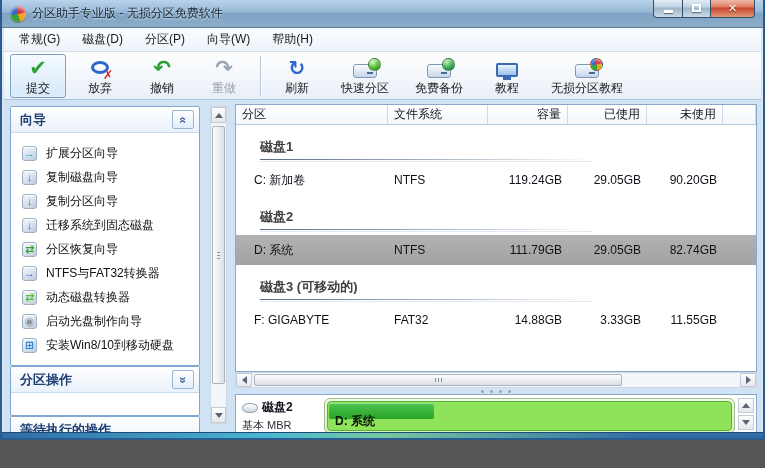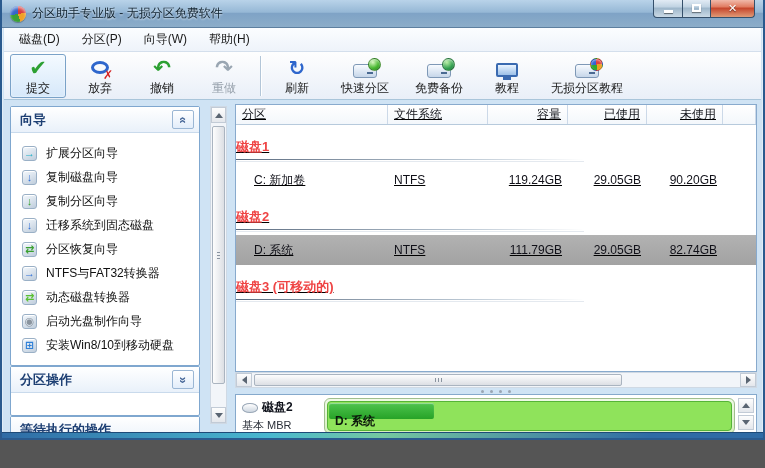--- a/index.html
+++ b/index.html
@@ -100,27 +100,27 @@
   .tri-up{ width:0; height:0; border-left:4px solid transparent; border-right:4px solid transparent; border-bottom:5px solid #5a6572; }
   .tri-down{ width:0; height:0; border-left:4px solid transparent; border-right:4px solid transparent; border-top:5px solid #5a6572; }
   .tri-left{ width:0; height:0; border-top:4px solid transparent; border-bottom:4px solid transparent; border-right:5px solid #5a6572; }
   .tri-right{ width:0; height:0; border-top:4px solid transparent; border-bottom:4px solid transparent; border-left:5px solid #5a6572; }
   .v-thumb{ position:absolute; left:1px; right:1px; top:19px; height:258px; border-radius:2px;
     background:linear-gradient(90deg,#fdfdfd,#dcdfe4); border:1px solid #aab4c0; cursor:grab; }
   .v-thumb::after{ content:""; position:absolute; left:4px; right:4px; top:50%; height:1px;
     background:#8a94a0; box-shadow:0 -3px 0 #8a94a0, 0 3px 0 #8a94a0; }
   
   .main{ position:absolute; left:231px; right:4px; top:0; bottom:0; }
-  .ptable{ position:absolute; top:4px; left:0; right:0; height:268px; background:#fff; border:1px solid #88aacd; overflow:hidden;text-decoration:underline; }
+  .ptable{ position:absolute; top:4px; left:0; right:0; height:268px; background:#fff; border:1px solid #88aacd; overflow:hidden; }
   .thead{ display:grid; grid-template-columns:152px 100px 80px 79px 76px 1fr; height:20px;
     background:linear-gradient(#ffffff,#f3f7fb); border-bottom:1px solid #b7cadc; }
   .thead .hc{ font-size:12px; color:#14161c; line-height:19px; padding:0 6px; border-right:1px solid #ccd9e8; overflow:hidden; white-space:nowrap; }
   .r{ text-align:right; }
-  .tgroup .gtitle{ position:relative; margin:13px 8px 0 0; padding-bottom:4px;
-    font-size:13px; font-weight:bold; color:#ef4444; }
+  .tgroup .gtitle{ position:relative; margin:13px 8px 0 24px; padding-bottom:4px;
+    font-size:13px; font-weight:bold; color:#404040; }
   .tgroup .gtitle::after{ content:""; position:absolute; left:0; bottom:0; width:68%; height:1px;
     background:linear-gradient(90deg,#59average,#5a6a7e, #b9c6d2 65%, rgba(255,255,255,0)); 
     background:linear-gradient(90deg,#5a6a7e, #b9c6d2 65%, rgba(255,255,255,0));
     box-shadow:0 2px 0 rgba(205,215,225,.55); }
   .trow{ display:grid; grid-template-columns:152px 100px 80px 79px 76px 1fr; height:30px; margin-top:5px;
     font-size:12px; color:#101018; align-items:center; cursor:pointer; }
   .trow .c{ padding:0 6px; white-space:nowrap; overflow:hidden; }
   .trow .c1{ padding-left:18px; }
   .trow.selected{ background:linear-gradient(#b2b2b2,#a2a2a2); }
   
@@ -182,20 +182,21 @@
       <div class="wbtn max">
           <span class="glyph-max"></span>
         </div>
       <div class="wbtn close">
           <span class="glyph-close">✕</span>
         </div>
     </div>
   </div>
 
   <div class="menubar">
+    <span class="menu-item">常规(G)</span>
     <span class="menu-item">磁盘(D)</span>
     <span class="menu-item">分区(P)</span>
     <span class="menu-item">向导(W)</span>
     <span class="menu-item">帮助(H)</span>
   </div>
 
   <div class="toolbar">
     <div class="tbtn active">
       <span class="tb-ico">
           <b class="g-check">✔</b>
@@ -388,20 +389,28 @@
             <div class="c">NTFS</div>
             <div class="c r">111.79GB</div>
             <div class="c r">29.05GB</div>
             <div class="c r">82.74GB</div>
             <div class="c"></div>
           </div>
         </div>
 
         <div class="tgroup">
           <div class="gtitle">磁盘3 (可移动的)</div>
+          <div class="trow">
+            <div class="c c1">F: GIGABYTE</div>
+            <div class="c">FAT32</div>
+            <div class="c r">14.88GB</div>
+            <div class="c r">3.33GB</div>
+            <div class="c r">11.55GB</div>
+            <div class="c"></div>
+          </div>
         </div>
       </div>
 
       <div class="hscroll">
         <div class="hs-btn left">
             <span class="tri-left"></span>
           </div>
         <div class="h-thumb"></div>
         <div class="hs-btn right">
             <span class="tri-right"></span>

